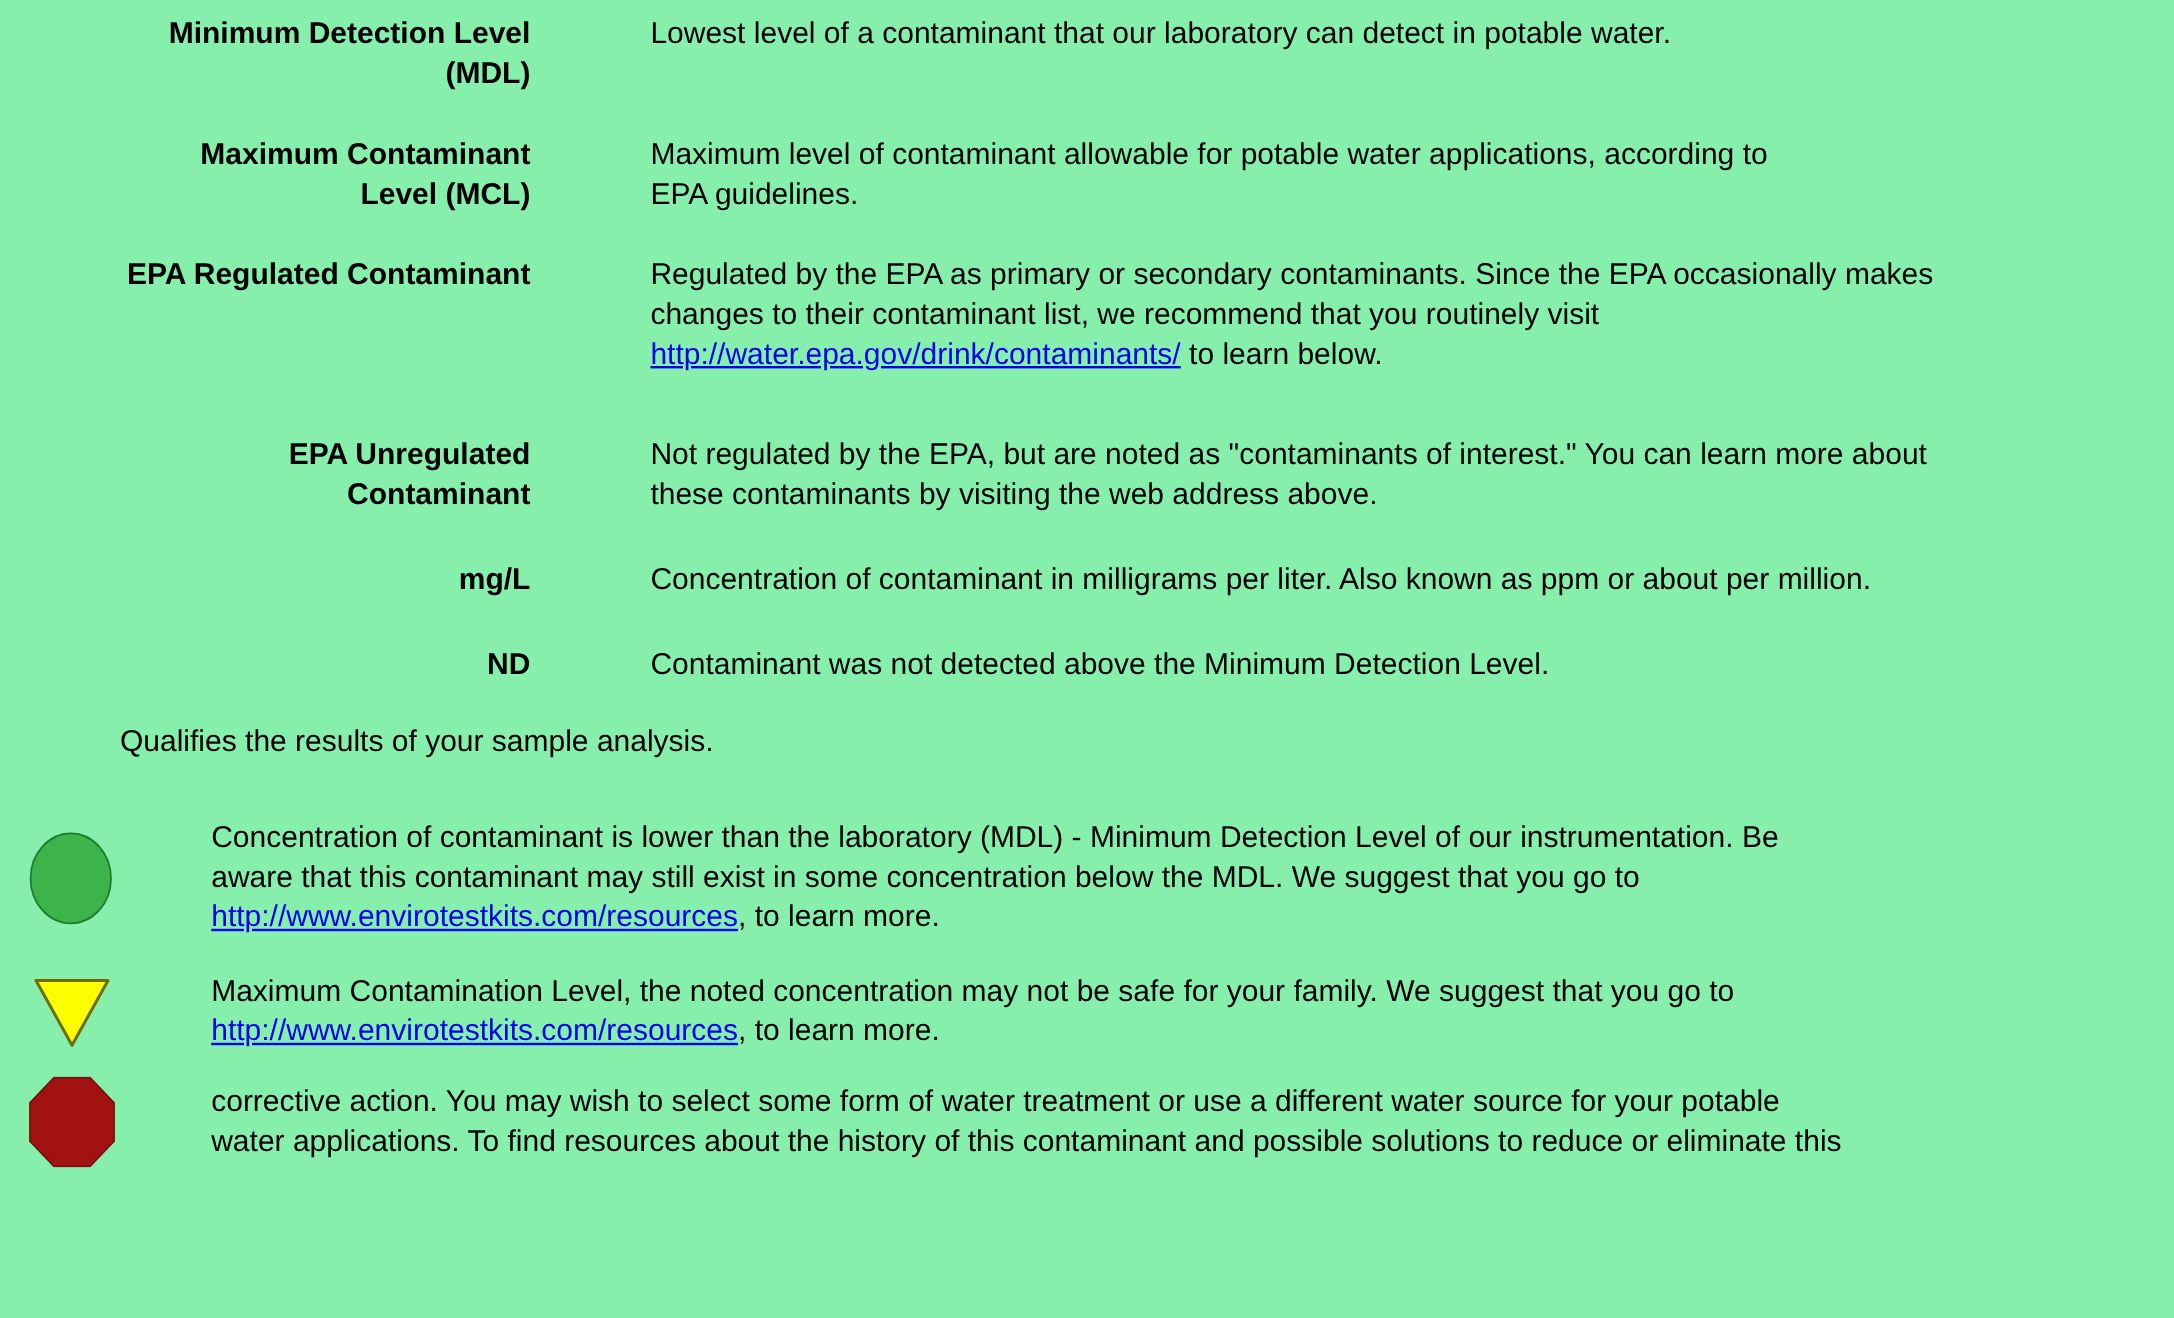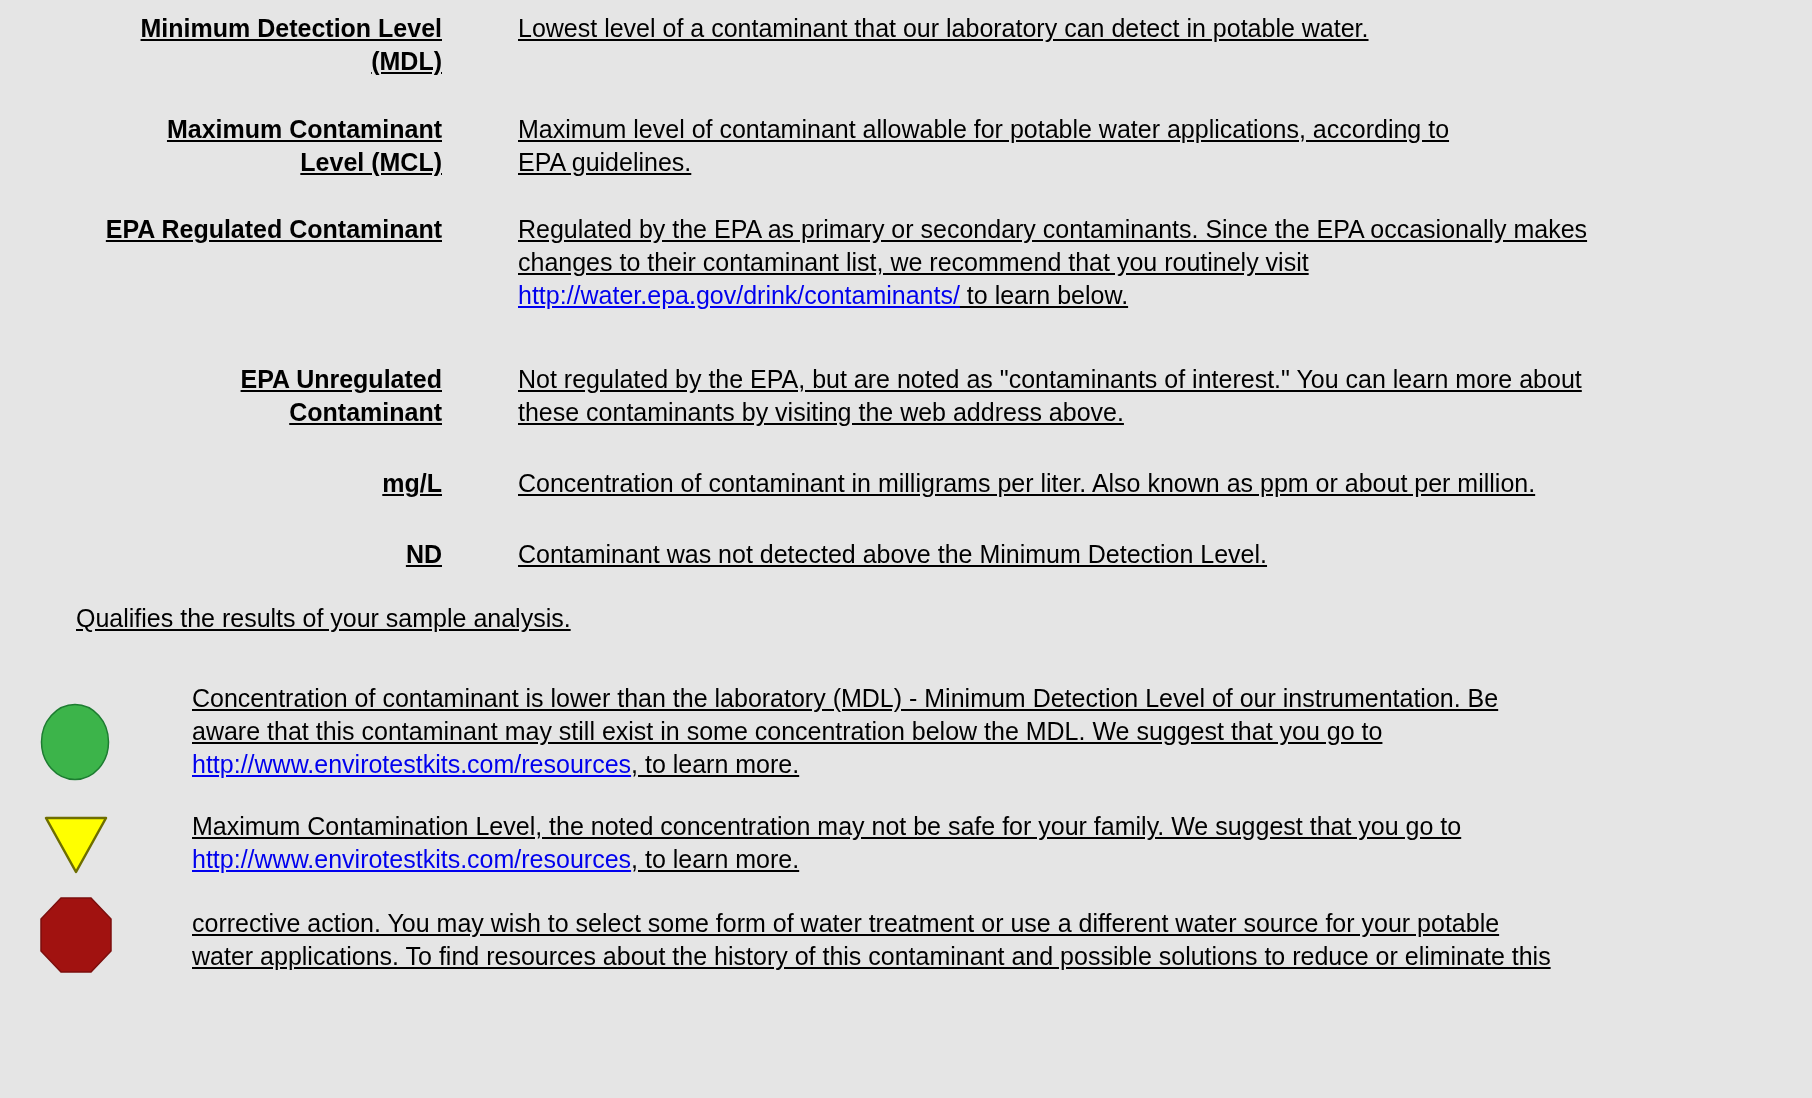--- a/index.html
+++ b/index.html
@@ -7,41 +7,40 @@
     background: #ffffff;
     font-family: "Liberation Sans", sans-serif;
     font-size: 25px;
     line-height: 33px;
     color: #000000;
   }
   .page {
     position: relative;
     width: 1812px;
     height: 1098px;
-    background: #e5e5e5;
+    background: #86efac;
     overflow: hidden;
-    text-decoration: underline;
   }
   .defs { padding-top: 12px; }
   .def-row { display: flex; align-items: flex-start; }
   .def-row .term {
     width: 442px;
     flex: none;
     text-align: right;
     font-weight: bold;
   }
-  .def-row .body { margin-left: 76px; }
+  .def-row .body { margin-left: 100px; }
   .line { white-space: pre; }
   .gap-35 { margin-top: 35px; }
   .gap-34 { margin-top: 34px; }
   .gap-51 { margin-top: 51px; }
   .gap-38 { margin-top: 38px; }
   .gap-31 { margin-top: 31px; }
   .legend { margin-top: 47px; }
-  .legend-row { display: flex; align-items: flex-end; padding-left: 16px; }
+  .legend-row { display: flex; align-items: center; }
   .legend-row.y { margin-top: 29px; }
   .legend-row.r { margin-top: 20px; }
   .legend-icon-cell {
     width: 176px;
     flex: none;
     padding-left: 24px;
     box-sizing: border-box;
   }
   .legend-icon-cell svg { display: block; margin-top: 1px; }
   .legend-text { flex: 1; }

